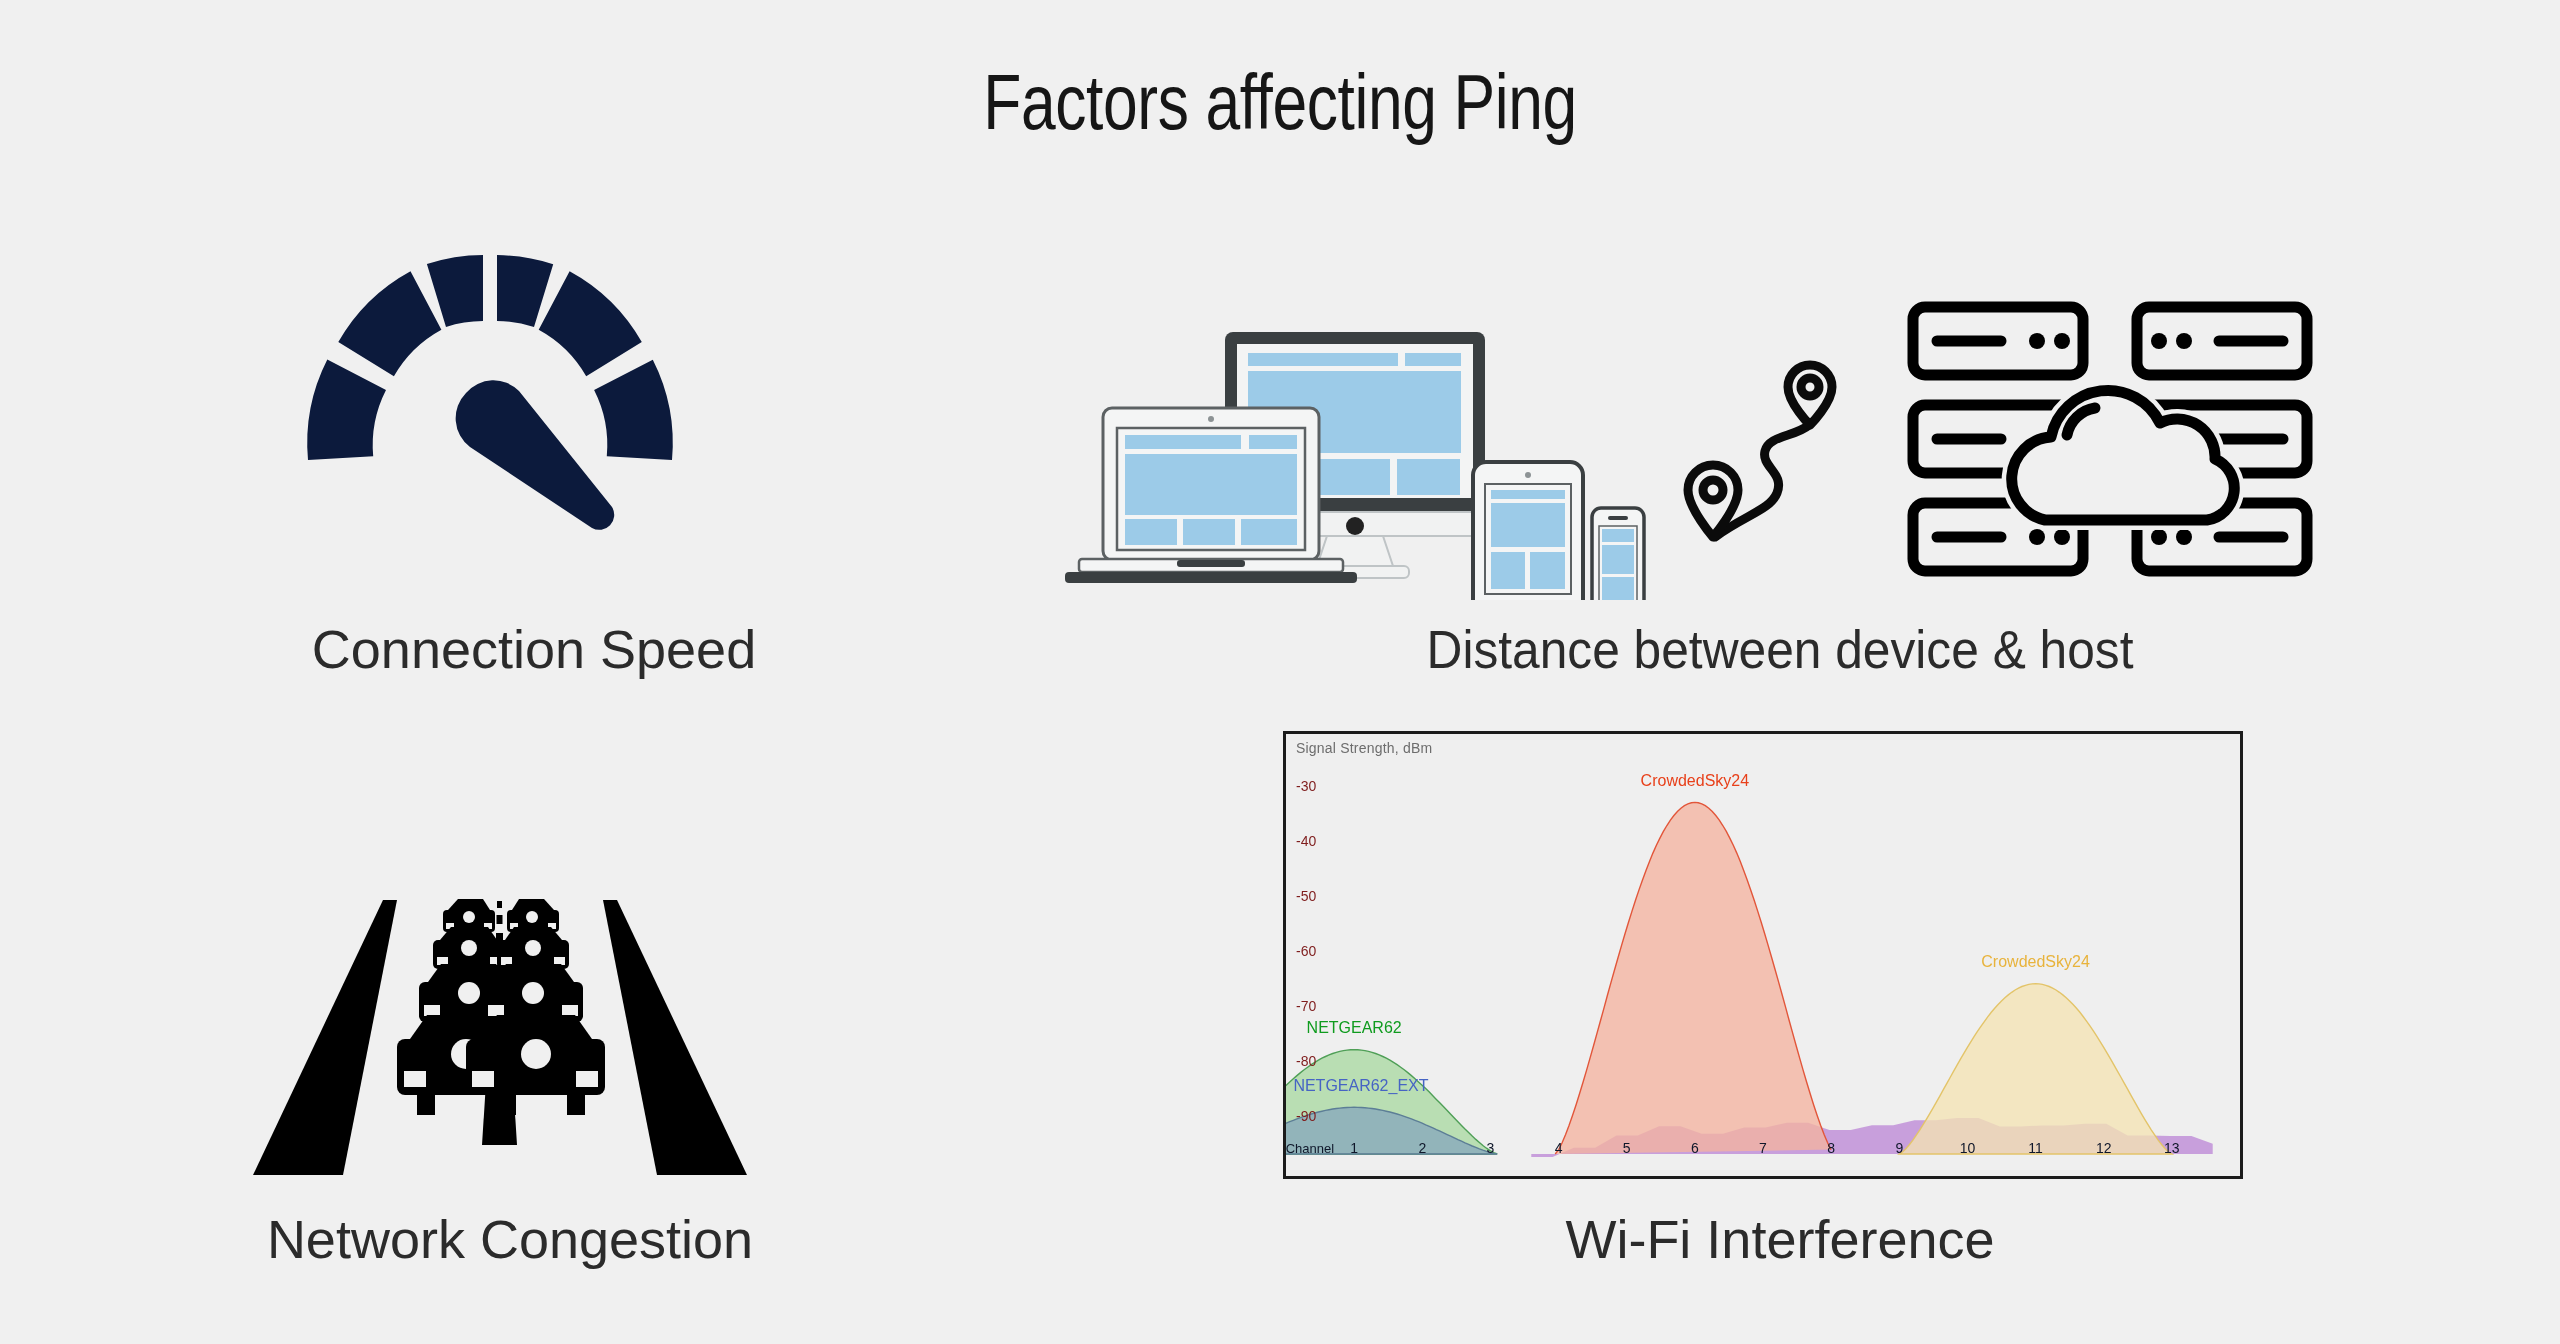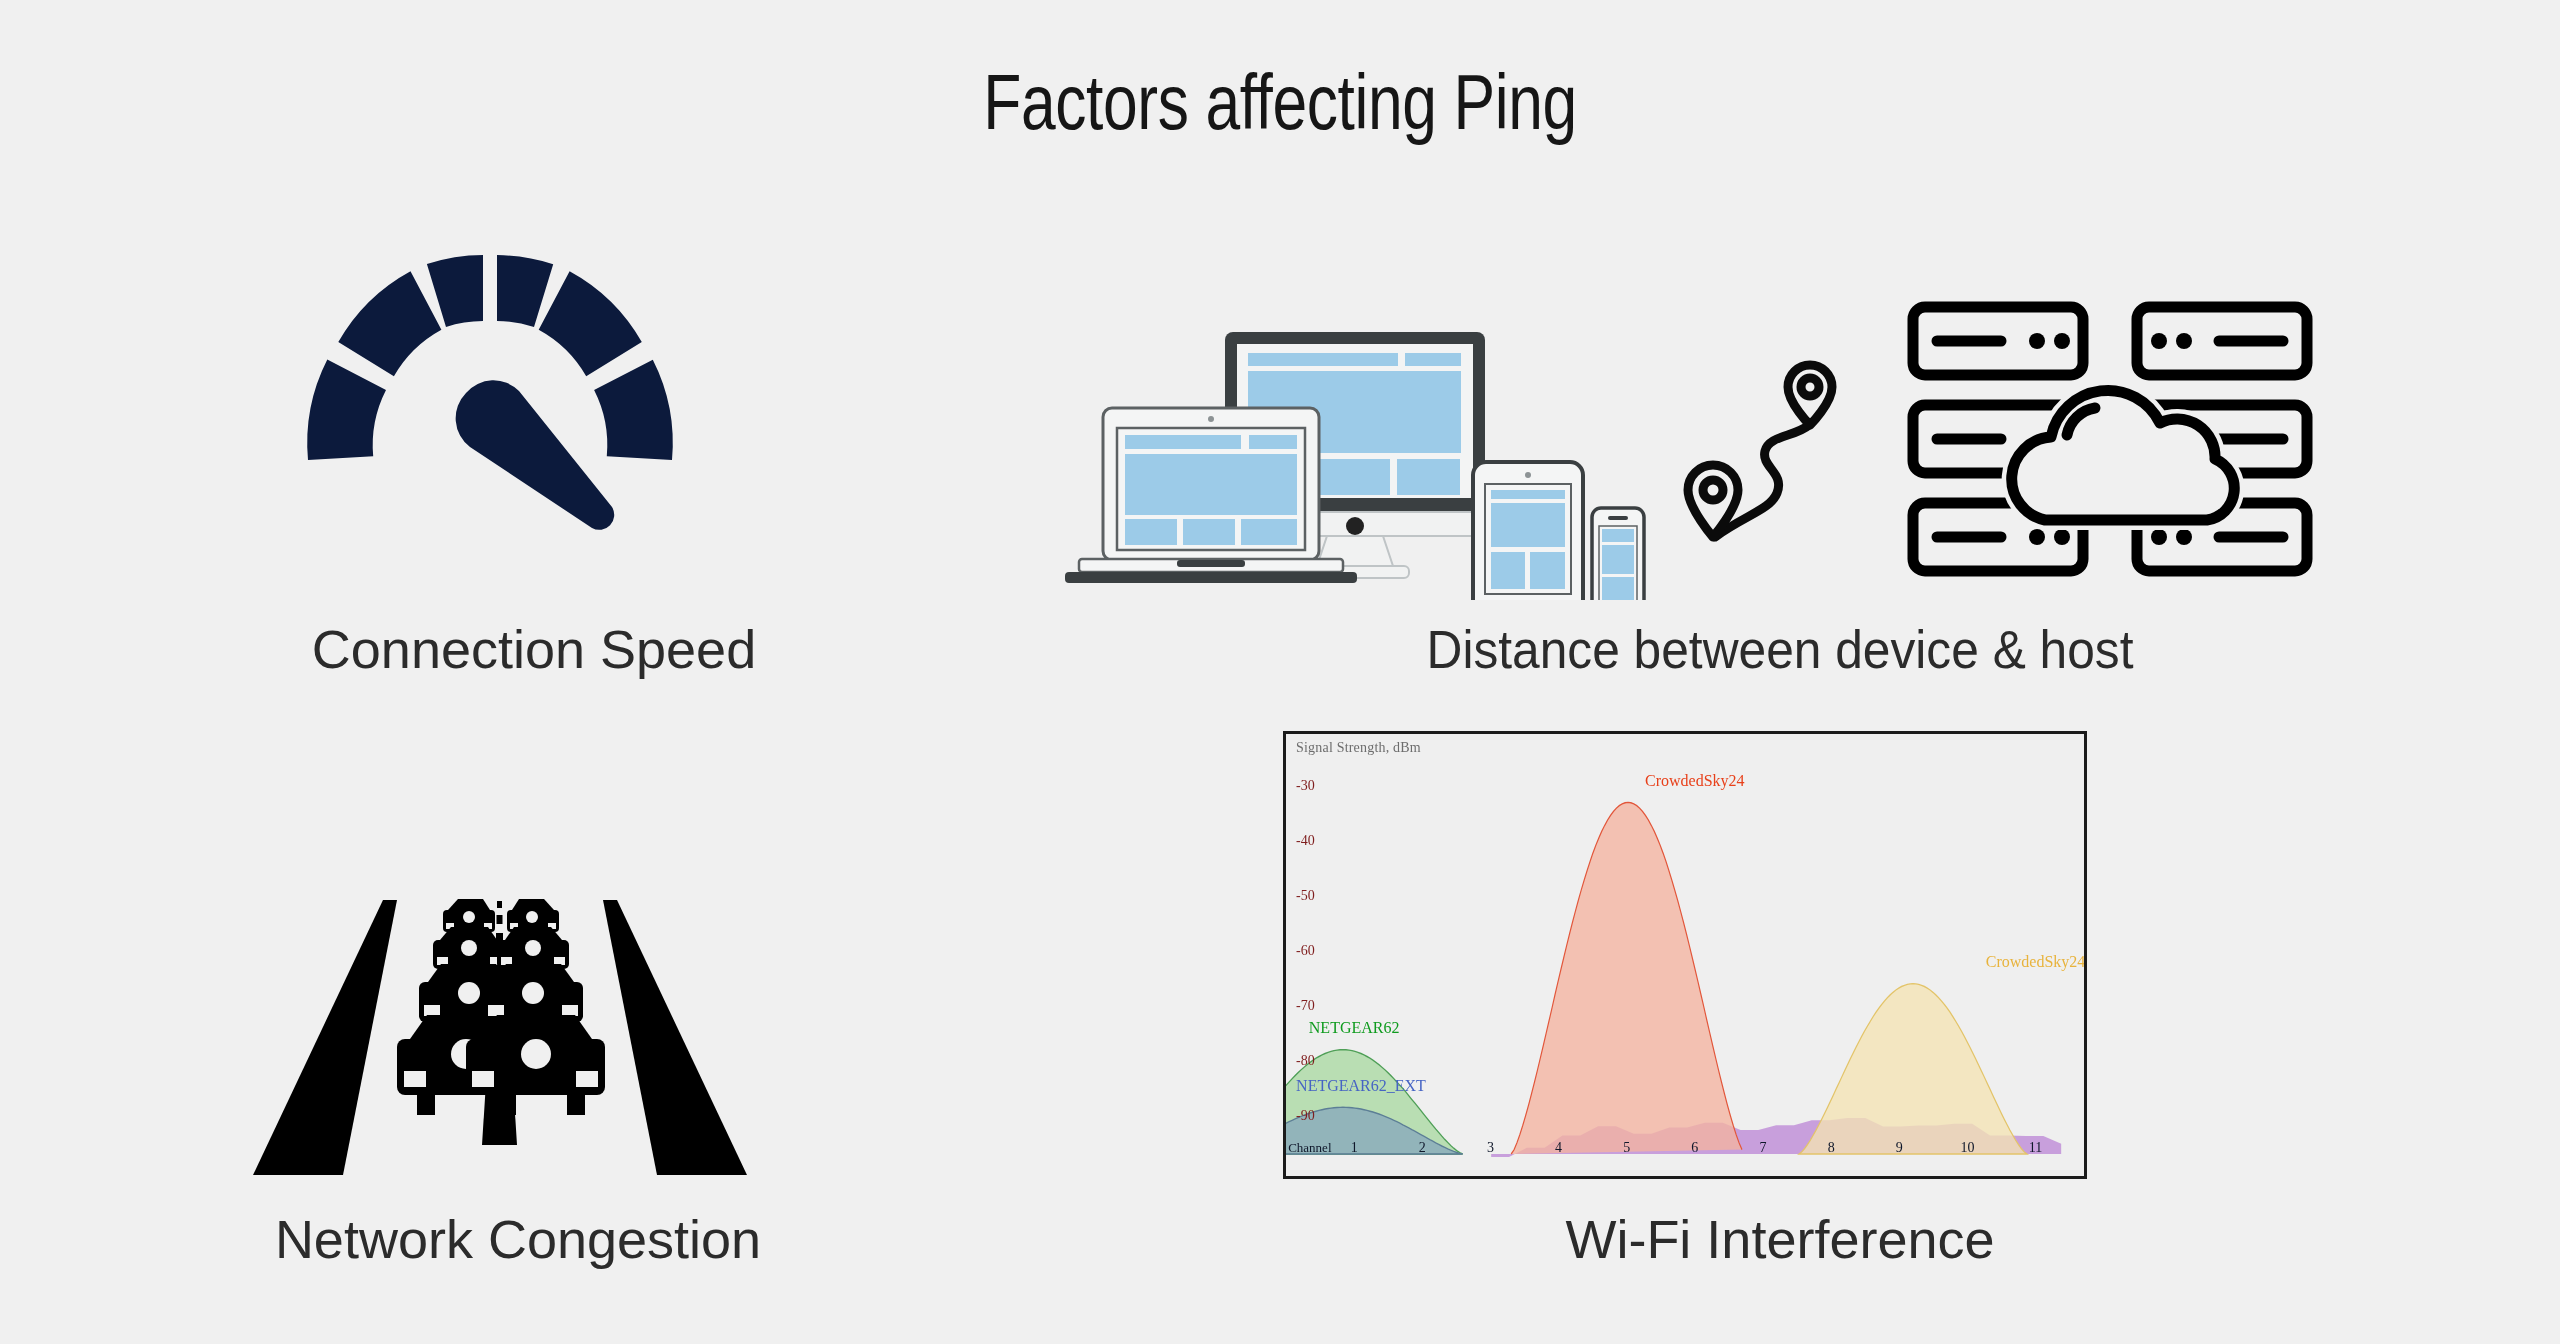--- a/index.html
+++ b/index.html
@@ -28,40 +28,39 @@
     position:absolute;
     text-align:center;
     color:#2b2b2b;
     font-weight:300;
     white-space:nowrap;
   }
   .caption.c1{left:0;top:618px;width:1020px;font-size:54px;padding-left:24px;}
   .caption.c2{left:1060px;top:618px;width:1440px;font-size:54px;
               font-family:"Liberation Sans Narrow","Liberation Sans",sans-serif;
               transform:scaleX(0.92);transform-origin:50% 50%;}
-  .caption.c3{left:0;top:1208px;width:1020px;font-size:54px;padding-left:8px;}
+  .caption.c3{left:0;top:1208px;width:1020px;font-size:54px;}
   .caption.c4{left:1060px;top:1208px;width:1440px;font-size:54px;}
 
   
   .art{position:absolute;}
   #art-speed{left:290px;top:215px;width:400px;height:350px;}
   #art-devices{left:1065px;top:320px;width:590px;height:280px;}
   #art-route{left:1665px;top:355px;width:190px;height:190px;}
   #art-servers{left:1895px;top:285px;width:430px;height:310px;}
   #art-traffic{left:225px;top:865px;width:550px;height:315px;}
 
   
   #wifi-chart{
     position:absolute;left:1283px;top:731px;
-    width:804px;height:448px;
+    width:960px;height:448px;
     background:#efefef;
     border:3px solid #1b1b1b;
     box-sizing:border-box;
     overflow:hidden;
-    font-family:Liberation Serif, serif;
   }
   #wifi-chart .plot{position:absolute;inset:0;}
   .axis-title{
     position:absolute;left:10px;top:6px;
     font-size:14px;color:#6d6d6d;letter-spacing:.2px;
   }
   .ytick{
     position:absolute;left:10px;
     font-size:14px;color:#7f1d1d;
     transform:translateY(-50%);

